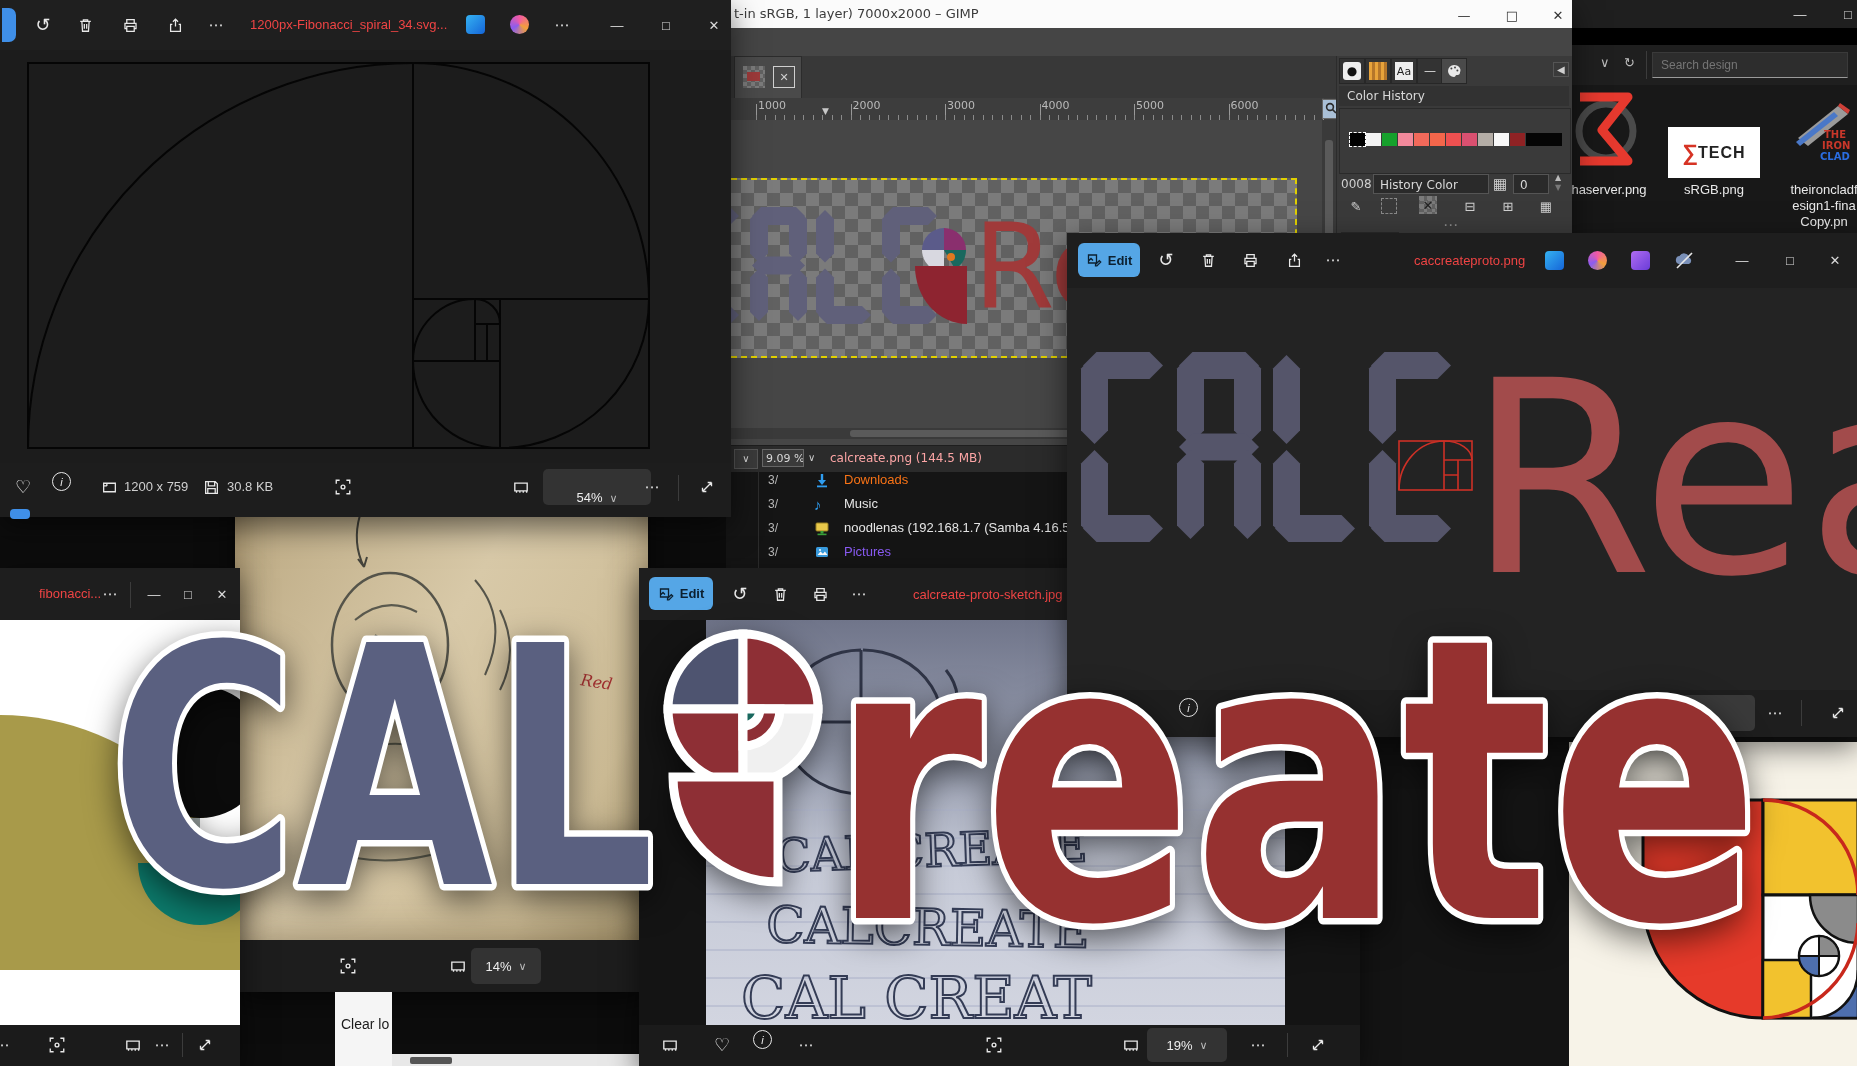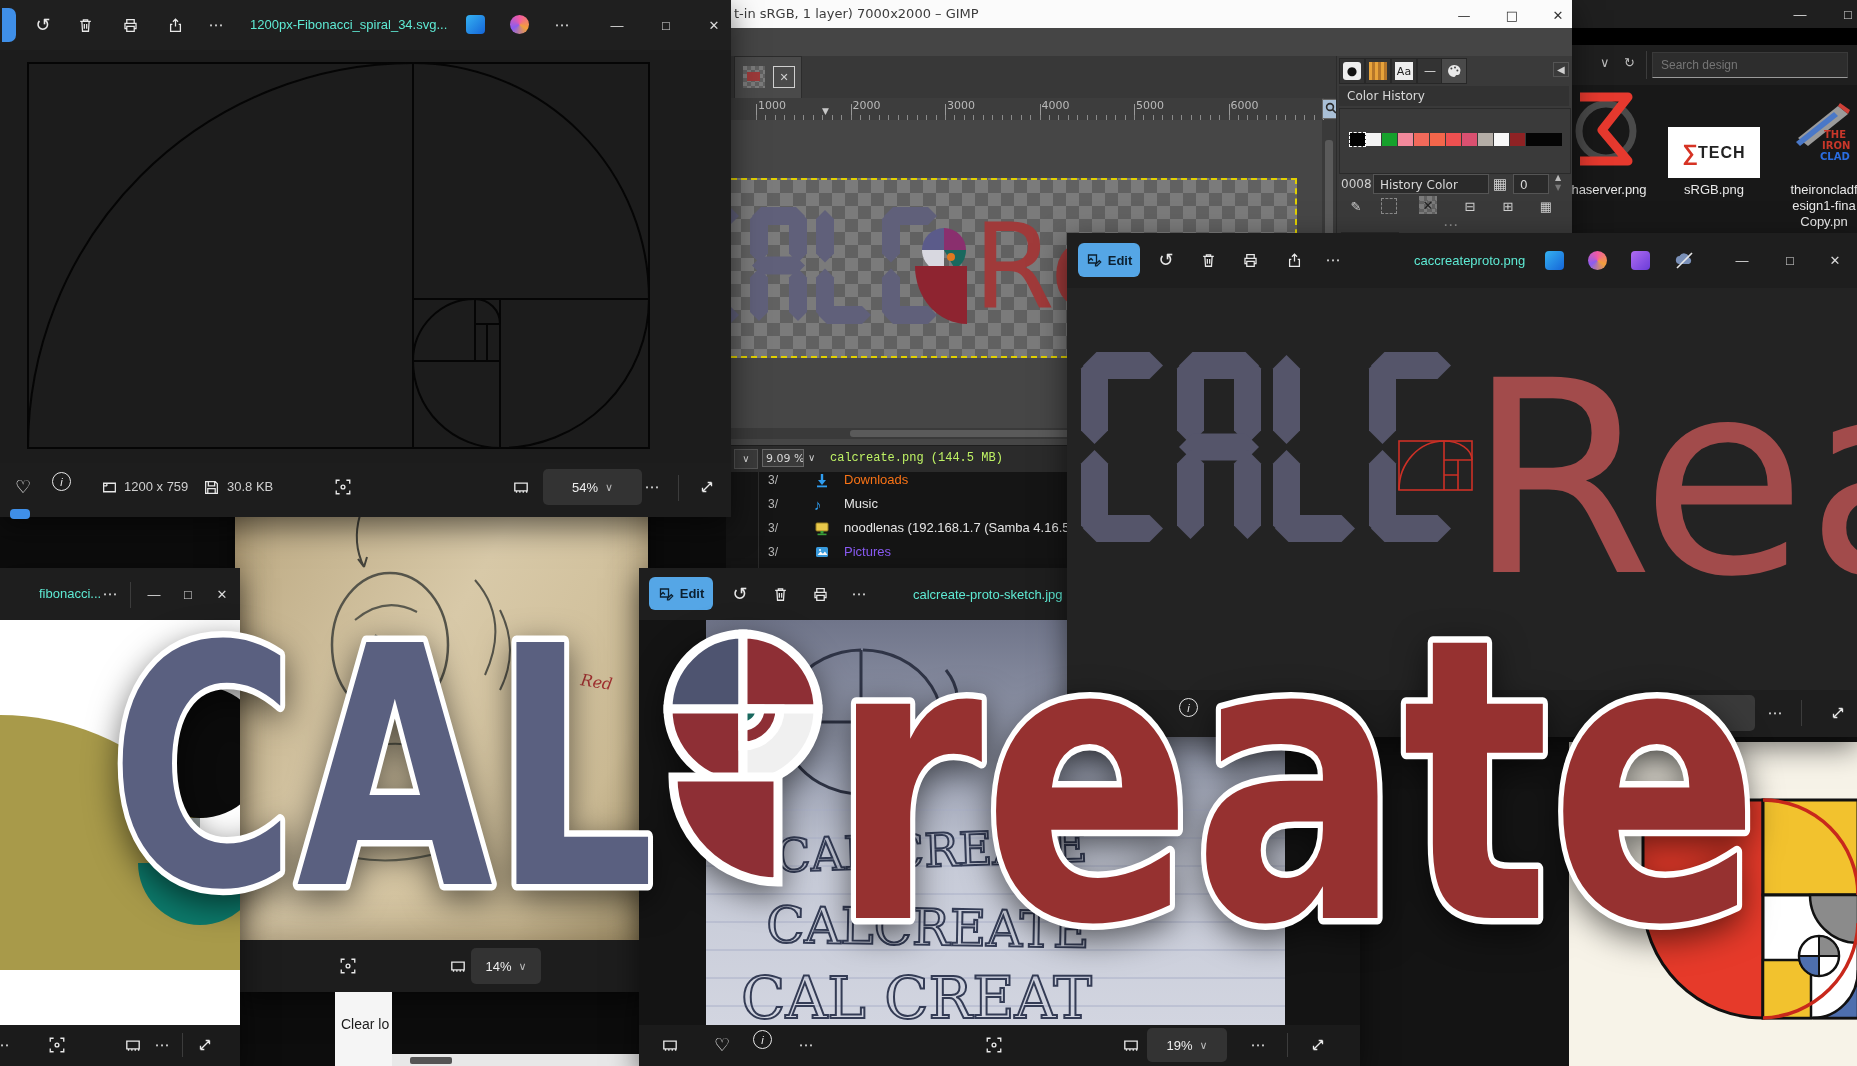--- a/index.html
+++ b/index.html
@@ -5,21 +5,21 @@
   html,body{margin:0;padding:0;background:#0b0b0b;}
   #screen{position:relative;width:1857px;height:1066px;overflow:hidden;background:#0d0d0d;
           font-family:"Liberation Sans",sans-serif;color:#e6e6e6;font-size:13px;}
   .abs{position:absolute;}
   .win{position:absolute;overflow:hidden;box-shadow:0 10px 28px rgba(0,0,0,.55);}
   .tbar{position:absolute;left:0;top:0;right:0;display:block;}
   .tbtn{position:absolute;width:30px;height:30px;display:flex;align-items:center;justify-content:center;
         color:#e8e8e8;font-size:14px;}
   .tbtn svg{stroke:#e8e8e8;fill:none;stroke-width:1.2;}
   .dots{letter-spacing:2px;font-size:15px;}
-  .ttl{position:absolute;color:#5eead4;font-size:13px;white-space:nowrap;}
+  .ttl{position:absolute;color:#ef4444;font-size:13px;white-space:nowrap;}
   .chrome{position:absolute;width:40px;height:30px;display:flex;align-items:center;justify-content:center;color:#dadada;font-size:13px;}
   .vdiv{position:absolute;width:1px;background:#3c3c3c;}
   .pill{position:absolute;background:#333;border-radius:5px;display:flex;align-items:center;justify-content:center;gap:7px;color:#eee;font-size:13px;}
   .editbtn{position:absolute;background:#55a6e6;border-radius:6px;display:flex;align-items:center;justify-content:center;gap:6px;
            color:#0c2030;font-weight:bold;font-size:13px;}
   .checker{background-color:#7b7b7b;
     background-image:linear-gradient(45deg,#616161 25%,transparent 25%,transparent 75%,#616161 75%),
                      linear-gradient(45deg,#616161 25%,transparent 25%,transparent 75%,#616161 75%);
     background-size:26px 26px;background-position:0 0,13px 13px;}
   
@@ -287,21 +287,21 @@
         <span class="abs" style="left:4px;top:2px;background:#444;border:1px solid #2a2a2a;padding:3px 8px;">Layers</span>
         <span class="abs" style="left:66px;top:2px;padding:3px 8px;">Channels</span>
         <span class="abs" style="left:144px;top:2px;padding:3px 8px;">Paths</span>
       </div>
     </div>
 
     <div class="abs" style="left:0;top:445px;width:846px;height:27px;background:#2b2b2b;border-top:1px solid #1e1e1e;">
       <span class="abs" style="left:8px;top:3px;width:22px;height:18px;background:#3a3a3a;border:1px solid #555;text-align:center;font-size:10px;line-height:18px;">∨</span>
       <span class="abs" style="left:36px;top:3px;width:42px;height:18px;background:#3a3a3a;border:1px solid #666;line-height:18px;padding-left:3px;box-sizing:border-box;overflow:hidden;white-space:nowrap;font-size:11px;">9.09 %</span>
       <span class="abs" style="left:82px;top:6px;font-size:10px;color:#ccc;">∨</span>
-      <span class="abs" style="left:104px;top:5px;color:#bef264;font-family:Liberation Mono, monospace;">calcreate.png (144.5 MB)</span>
+      <span class="abs" style="left:104px;top:5px;color:#fca5a5;">calcreate.png (144.5 MB)</span>
     </div>
   </div>
 
   <div class="abs" style="left:726px;top:472px;width:352px;height:98px;background:#151515;overflow:hidden;z-index:2;">
     <div class="vdiv" style="left:32px;top:0;height:98px;background:#2c2c2c;"></div>
     <div id="filerows">
         <div style="position: absolute; left: 0px; top: -4px; width: 352px; height: 24px;">
           <span style="position: absolute; left: 42px; top: 5px; color: rgb(184, 184, 184); font-size: 12px;">3/</span>
           <span style="position: absolute; left: 88px; top: 4px;"><svg width="16" height="16" viewBox="0 0 16 16">
               <path d="M8,2v7" stroke="#2f9df0" stroke-width="2.4" fill="none"></path>
@@ -486,21 +486,21 @@
       <span class="tbtn" style="left:328px;top:9px;">
           <svg width="18" height="18">
             <use href="#i-zoomfit"></use>
           </svg>
         </span>
       <span class="tbtn" style="left:506px;top:9px;">
           <svg width="18" height="18">
             <use href="#i-film"></use>
           </svg>
         </span>
-      <div class="pill" style="left:543px;top:6px;width:99px;height:36px;">
+      <div class="pill" style="left:543px;top:6px;width:108px;height:36px;align-items:flex-end;">
         <span>54%</span>
         <span style="font-size:11px;color:#bbb;">∨</span>
       </div>
       <span class="tbtn dots" style="left:638px;top:9px;">⋯</span>
       <div class="vdiv" style="left:678px;top:12px;height:26px;"></div>
       <span class="tbtn" style="left:692px;top:9px;">
           <svg width="18" height="18">
             <use href="#i-expand"></use>
           </svg>
         </span>

